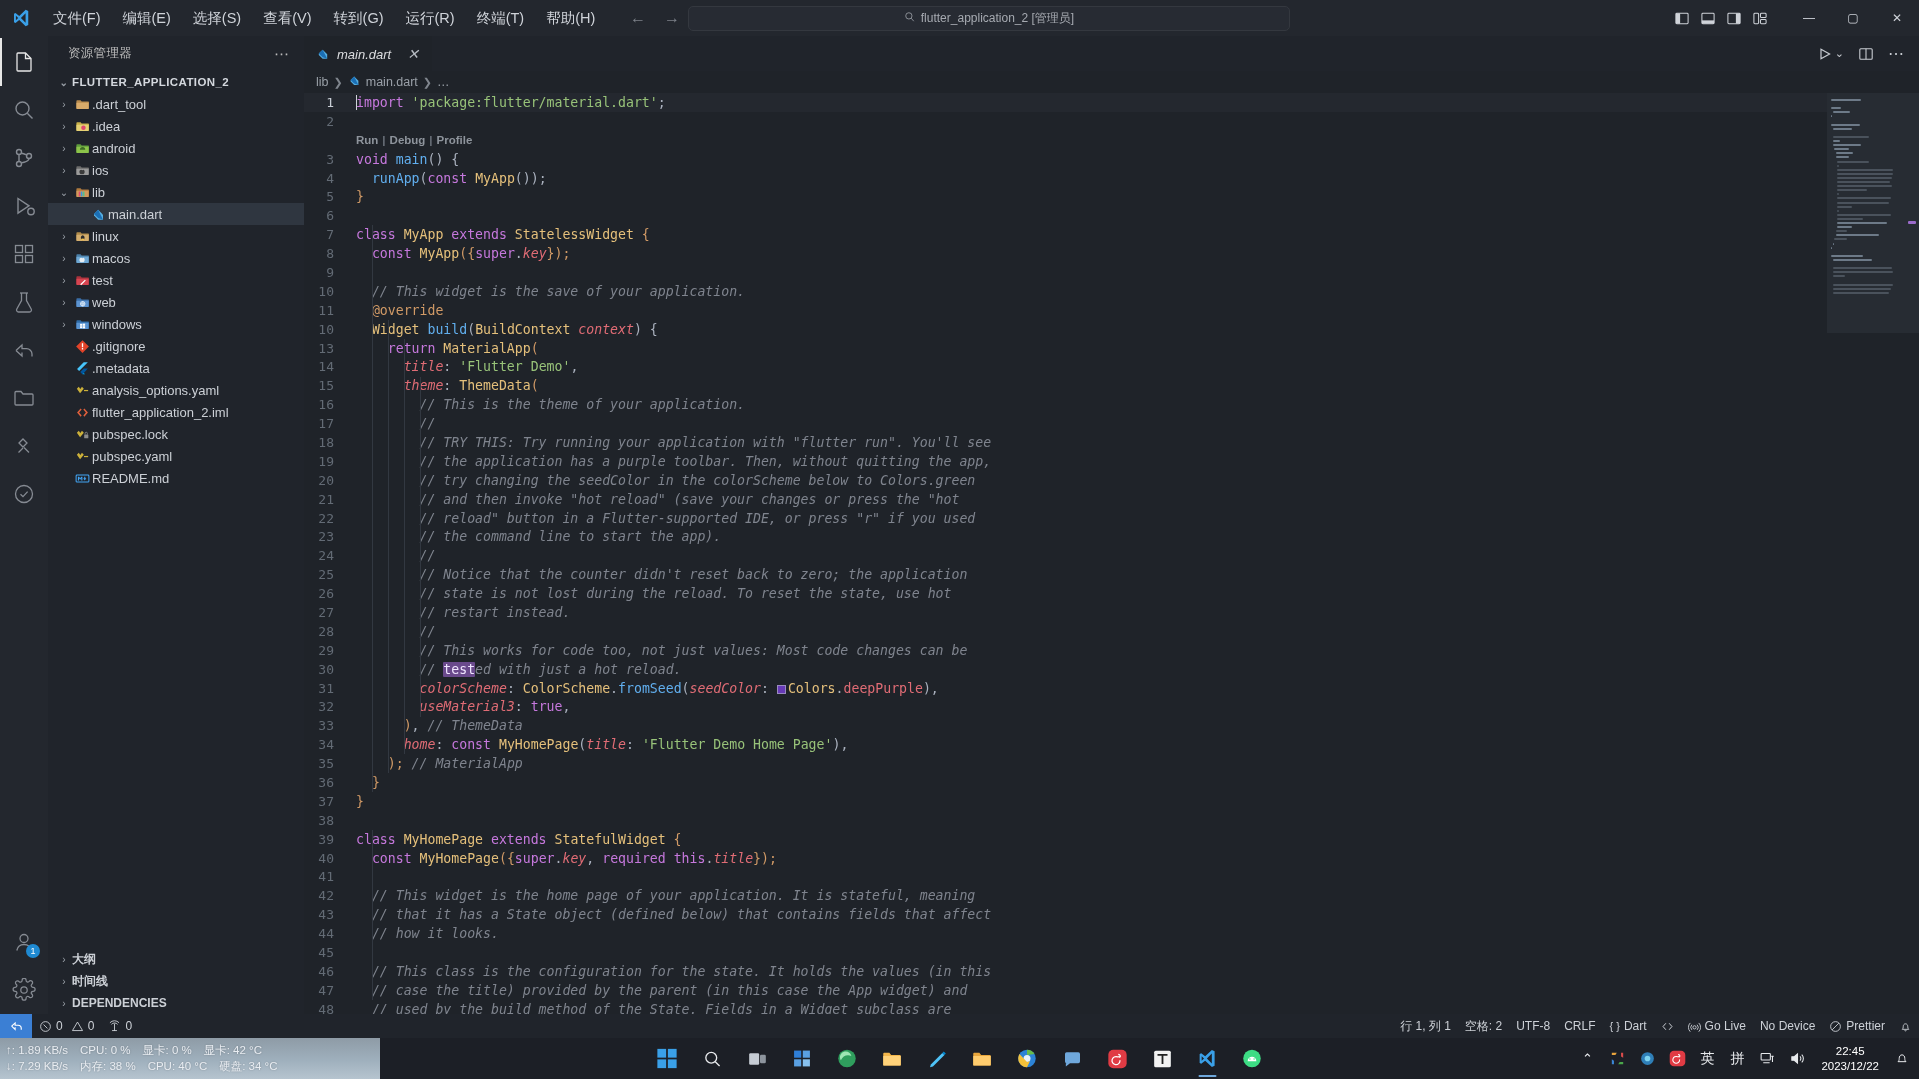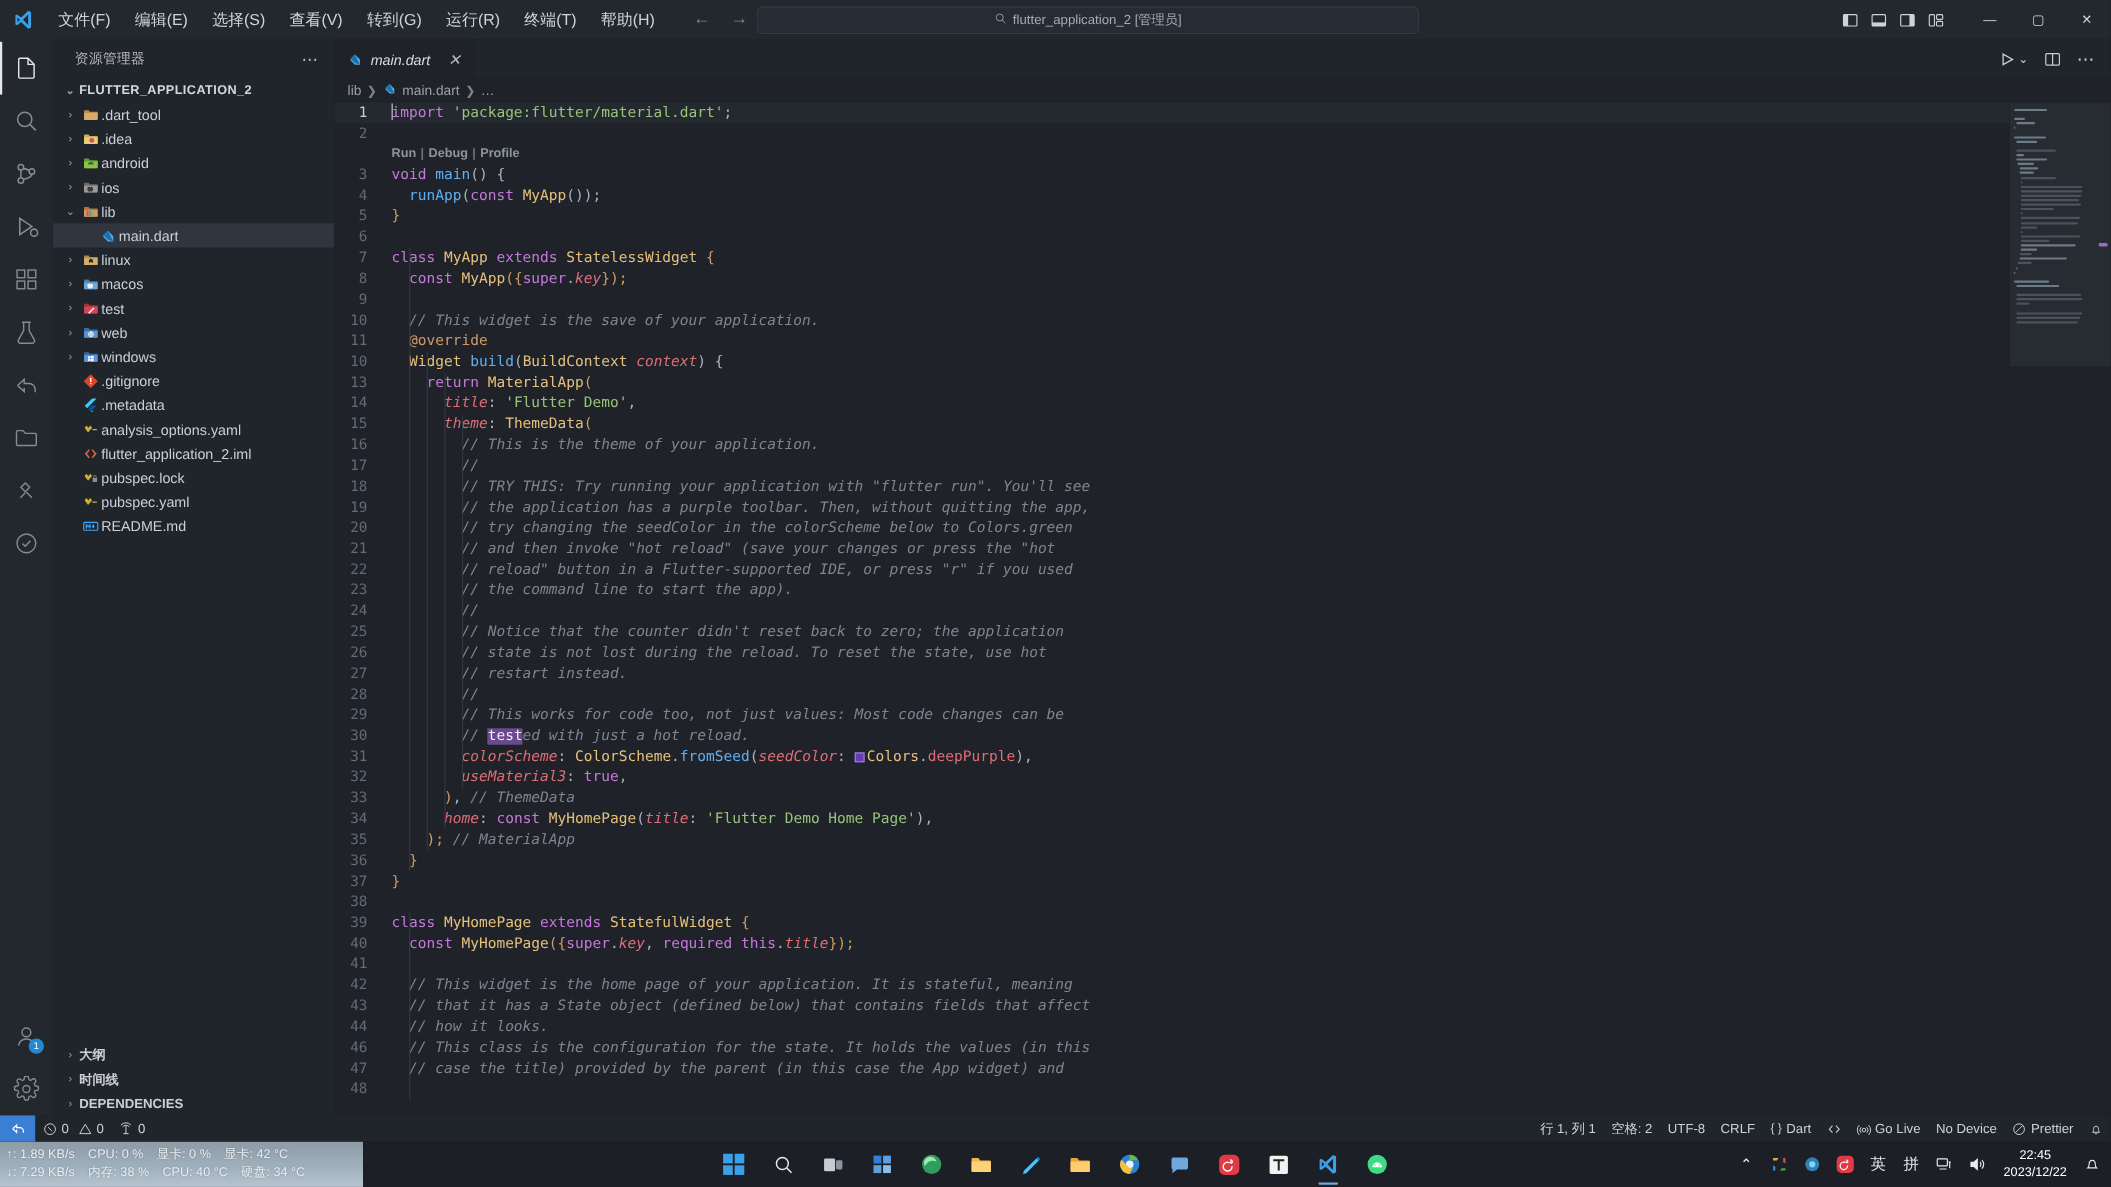--- a/index.html
+++ b/index.html
@@ -169,21 +169,21 @@
 
   
   .taskbar {
     height: 41px; background: #1c1f26; display: flex; align-items: center; flex: none;
     position: relative;
   }
   .tb-stats {
     display: flex; flex-direction: column; justify-content: center; height: 41px;
     padding-left: 6px; color: #e9edf2; font-size: 11.5px; line-height: 1.35;
     background: linear-gradient(180deg,#8e9ba6 0%, #9fb0bd 55%, #b6c4cf 100%);
-    width: 330px; flex: none; text-shadow: 0 0 2px rgba(0,0,0,.25);
+    width: 380px; flex: none; text-shadow: 0 0 2px rgba(0,0,0,.25);
   }
   .tb-stats .line { display: flex; gap: 12px; white-space: nowrap; }
   .tb-stats .line span { display: inline-block; }
   .tb-center { position: absolute; left: 50%; transform: translateX(-50%); display: flex; align-items: center; gap: 5px; }
   .tb-ico { width: 40px; height: 40px; display: flex; align-items: center; justify-content: center; position: relative; }
   .tb-ico.running::after {
     content: ""; position: absolute; bottom: 2px; left: 50%; transform: translateX(-50%);
     width: 18px; height: 2px; background: #6fa8dc; border-radius: 1px;
   }
   .tb-right { margin-left: auto; display: flex; align-items: center; gap: 2px; padding-right: 4px; color: #e8eaed; }
@@ -661,23 +661,24 @@
             <div class="codeline"><span class="ln">35</span><span class="txt"><span class="id">    </span><span class="pr">);</span><span class="pn"> </span><span class="cm">// MaterialApp</span></span></div>
             <div class="codeline"><span class="ln">36</span><span class="txt"><span class="id">  </span><span class="pr">}</span></span></div>
             <div class="codeline"><span class="ln">37</span><span class="txt"><span class="pr">}</span></span></div>
             <div class="codeline"><span class="ln">38</span><span class="txt"></span></div>
             <div class="codeline"><span class="ln">39</span><span class="txt"><span class="k">class </span><span class="k2">MyHomePage </span><span class="k">extends </span><span class="k2">StatefulWidget </span><span class="pr">{</span></span></div>
             <div class="codeline"><span class="ln">40</span><span class="txt"><span class="id">  </span><span class="k">const </span><span class="k2">MyHomePage</span><span class="pr">({</span><span class="k">super</span><span class="pn">.</span><span class="va">key</span><span class="pn">, </span><span class="k">required </span><span class="k">this</span><span class="pn">.</span><span class="va">title</span><span class="pr">});</span></span></div>
             <div class="codeline"><span class="ln">41</span><span class="txt"></span></div>
             <div class="codeline"><span class="ln">42</span><span class="txt"><span class="cm">  // This widget is the home page of your application. It is stateful, meaning</span></span></div>
             <div class="codeline"><span class="ln">43</span><span class="txt"><span class="cm">  // that it has a State object (defined below) that contains fields that affect</span></span></div>
             <div class="codeline"><span class="ln">44</span><span class="txt"><span class="cm">  // how it looks.</span></span></div>
+            <div class="codeline"><span class="ln">45</span><span class="txt"></span></div>
             <div class="codeline"><span class="ln">46</span><span class="txt"><span class="cm">  // This class is the configuration for the state. It holds the values (in this</span></span></div>
             <div class="codeline"><span class="ln">47</span><span class="txt"><span class="cm">  // case the title) provided by the parent (in this case the App widget) and</span></span></div>
-            <div class="codeline"><span class="ln">48</span></div>
+            <div class="codeline"><span class="ln">48</span><span class="txt"><span class="cm">  // used by the build method of the State. Fields in a Widget subclass are</span></span></div>
             <div class="indent-guide" style="left: 67.88px; top: 132.3px; bottom: auto; height: 567px;"></div>
             <div class="indent-guide" style="left: 83.76px; top: 226.8px; bottom: auto; height: 453.6px;"></div>
             <div class="indent-guide" style="left: 99.64px; top: 245.7px; bottom: auto; height: 415.8px;"></div>
             <div class="indent-guide" style="left: 115.52px; top: 283.5px; bottom: auto; height: 340.2px;"></div>
             <div class="indent-guide" style="left: 67.88px; top: 737.1px; bottom: auto; height: 170.1px;"></div>
           </div>
         <div class="minimap" id="minimap">
             <div class="mm-slider" style="top:0;height:240px"></div>
             <div class="mmline" style="top:6px;left:4px;width:30.42px;background:#6d7a88"></div>
             <div class="mmline" style="top:14.2px;left:4px;width:10.14px;background:#6d7a88"></div>

